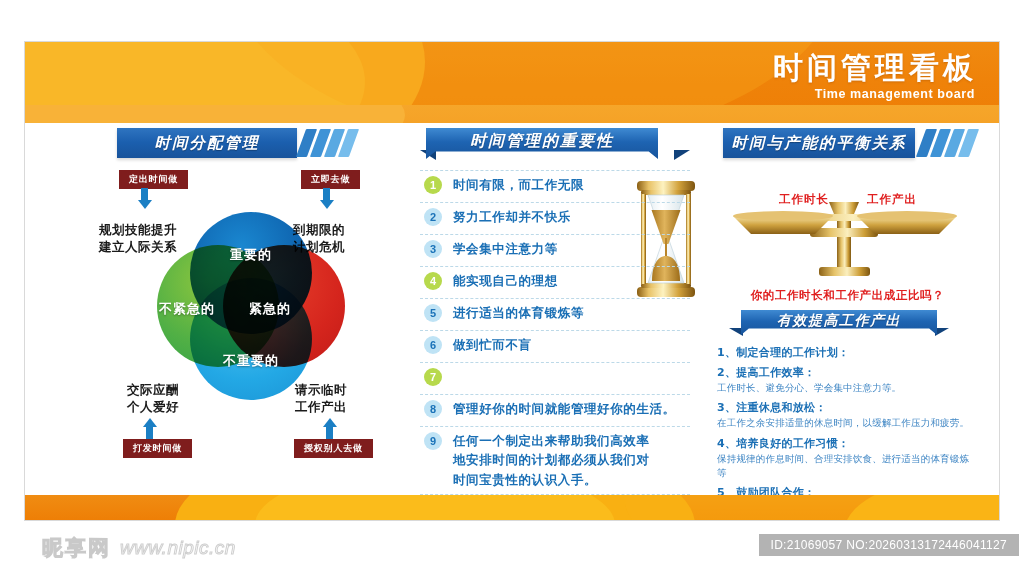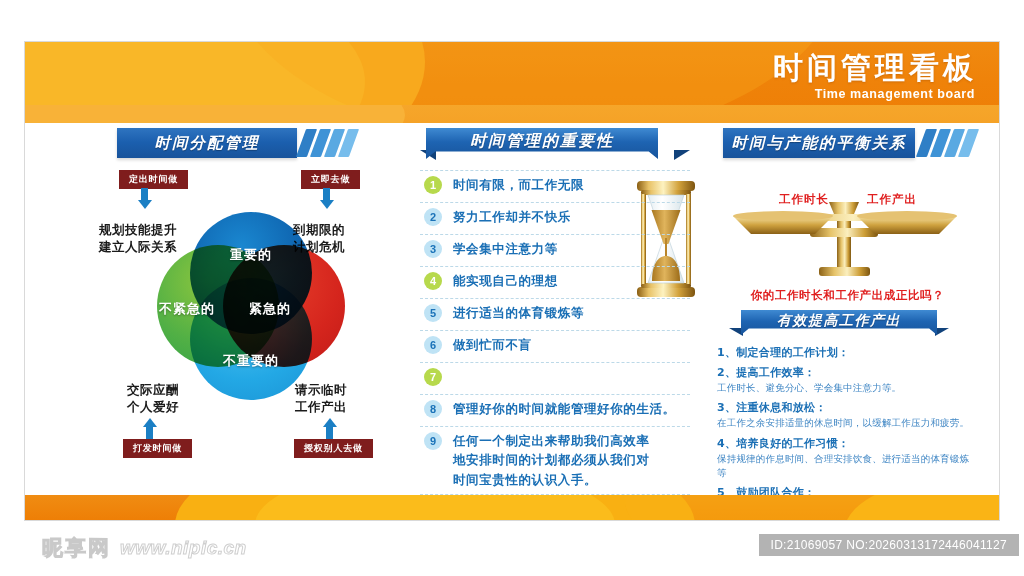--- a/index.html
+++ b/index.html
@@ -156,21 +156,21 @@
   .rhead{font-size:11px;font-weight:bold;color:#1a6fb5;letter-spacing:.3px;margin-top:5px;
          font-family:"DejaVu Sans","Liberation Sans",sans-serif;}
   .rdesc{font-size:9.5px;color:#3f86c4;line-height:1.5;letter-spacing:.2px;margin-top:1px;
          font-family:"DejaVu Sans","Liberation Sans",sans-serif;}
 
   
   .wm{position:absolute;left:42px;top:534px;display:flex;align-items:center;gap:9px;}
   .wm-cn{font-size:21px;font-weight:bold;letter-spacing:2px;color:transparent;
          -webkit-text-stroke:1px #c9c9c9;
          font-family:Liberation Sans, sans-serif;}
-  .wm-url{font-size:19px;font-style:italic;font-weight:bold;color:transparent;
+  .wm-url{font-size:19px;font-style:italic;font-weight:normal;color:transparent;
           -webkit-text-stroke:1px #cfcfcf;letter-spacing:.5px;}
   .idbox{position:absolute;right:5px;top:534px;background:#b3b3b3;color:#ffffff;font-size:12px;
          padding:4px 12px;letter-spacing:.3px;}
 </style>
 </head>
 <body>
 
 <div class="stage">
  <div class="board">
 

